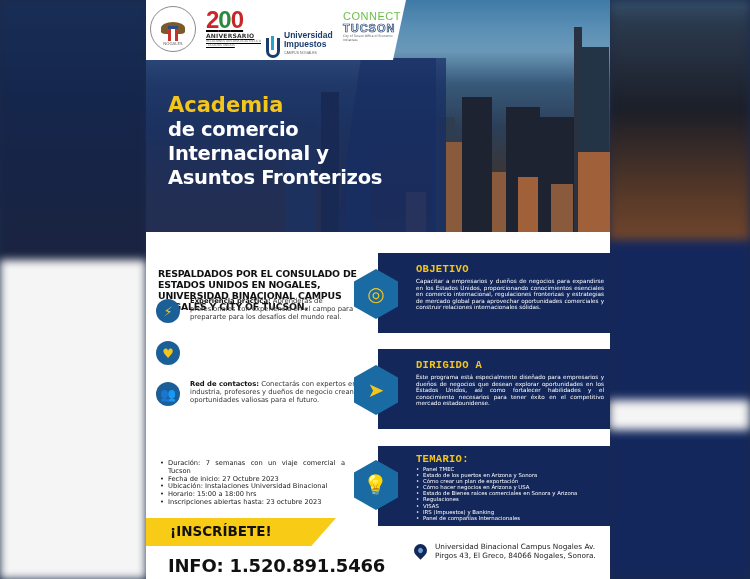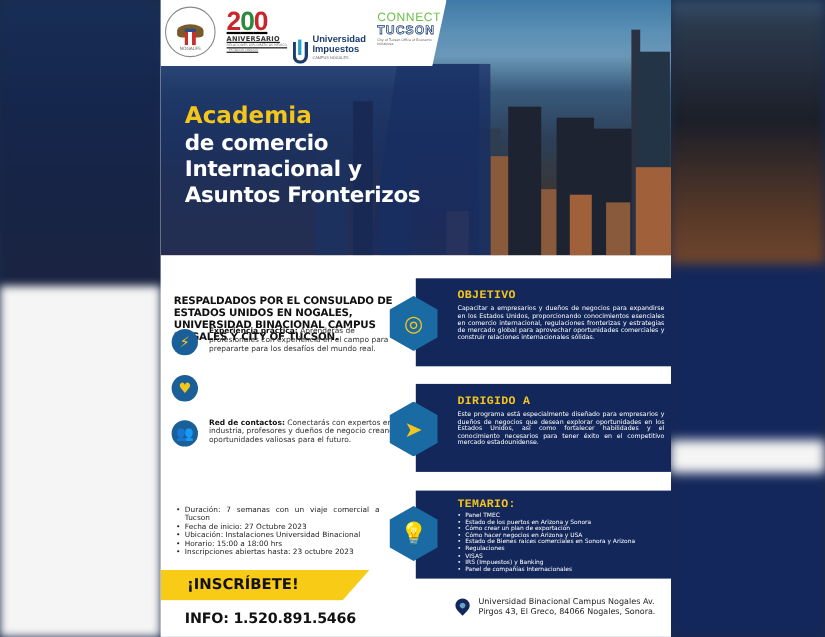--- a/index.html
+++ b/index.html
@@ -70,21 +70,21 @@
   .feat .txt b { color: #111; }
 
   .details-h { position: absolute; left: 12px; top: 432px; font-family: "DejaVu Sans", sans-serif; font-weight: bold; font-size: 16.5px; color: #111; letter-spacing: -0.3px; }
   .details { position: absolute; left: 14px; top: 460px; width: 185px; list-style: none; font-size: 6.7px; line-height: 7.8px; color: #222; }
   .details li { position: relative; padding-left: 8px; text-align: justify; }
   .details li::before { content: "•"; position: absolute; left: 0; top: 0; }
 
   .enroll { position: absolute; left: 0; top: 518px; width: 190px; height: 28px; background: #f8cb16;
     clip-path: polygon(0 0, 100% 0, 87% 100%, 0 100%); }
   .enroll span { position: absolute; left: 24px; top: 5px; font-family: "DejaVu Sans", sans-serif; font-weight: bold; font-size: 13.5px; color: #111; text-align: right; }
-  .info { position: absolute; left: 22px; top: 555px; font-family: "DejaVu Sans", sans-serif; font-weight: bold; font-size: 13px; color: #111; letter-spacing: -0.2px; }
+  .info { position: absolute; left: 22px; top: 555px; font-family: "DejaVu Sans", sans-serif; font-weight: bold; font-size: 18px; color: #111; letter-spacing: -0.2px; }
 
   
   .card { position: absolute; left: 232px; width: 232px; background: #13275b; }
   .card .hex { position: absolute; left: -24px; width: 44px; height: 50px; background: #1a6aa3;
     clip-path: polygon(50% 0, 100% 25%, 100% 75%, 50% 100%, 0 75%, 0 25%); display: flex; align-items: center; justify-content: center; color: #f4c51a; font-size: 20px; }
   .card .hd { position: absolute; left: 38px; font-family: Liberation Mono, monospace; font-weight: bold; font-size: 10.5px; color: #f4c51a; letter-spacing: 0.3px; }
   .card .body { position: absolute; left: 38px; width: 188px; font-size: 5.7px; line-height: 6.6px; color: #fff; text-align: justify; }
   .card ul.body { list-style: none; text-align: left; }
   .card ul.body li { position: relative; padding-left: 7px; }
   .card ul.body li::before { content: "•"; position: absolute; left: 0; }

